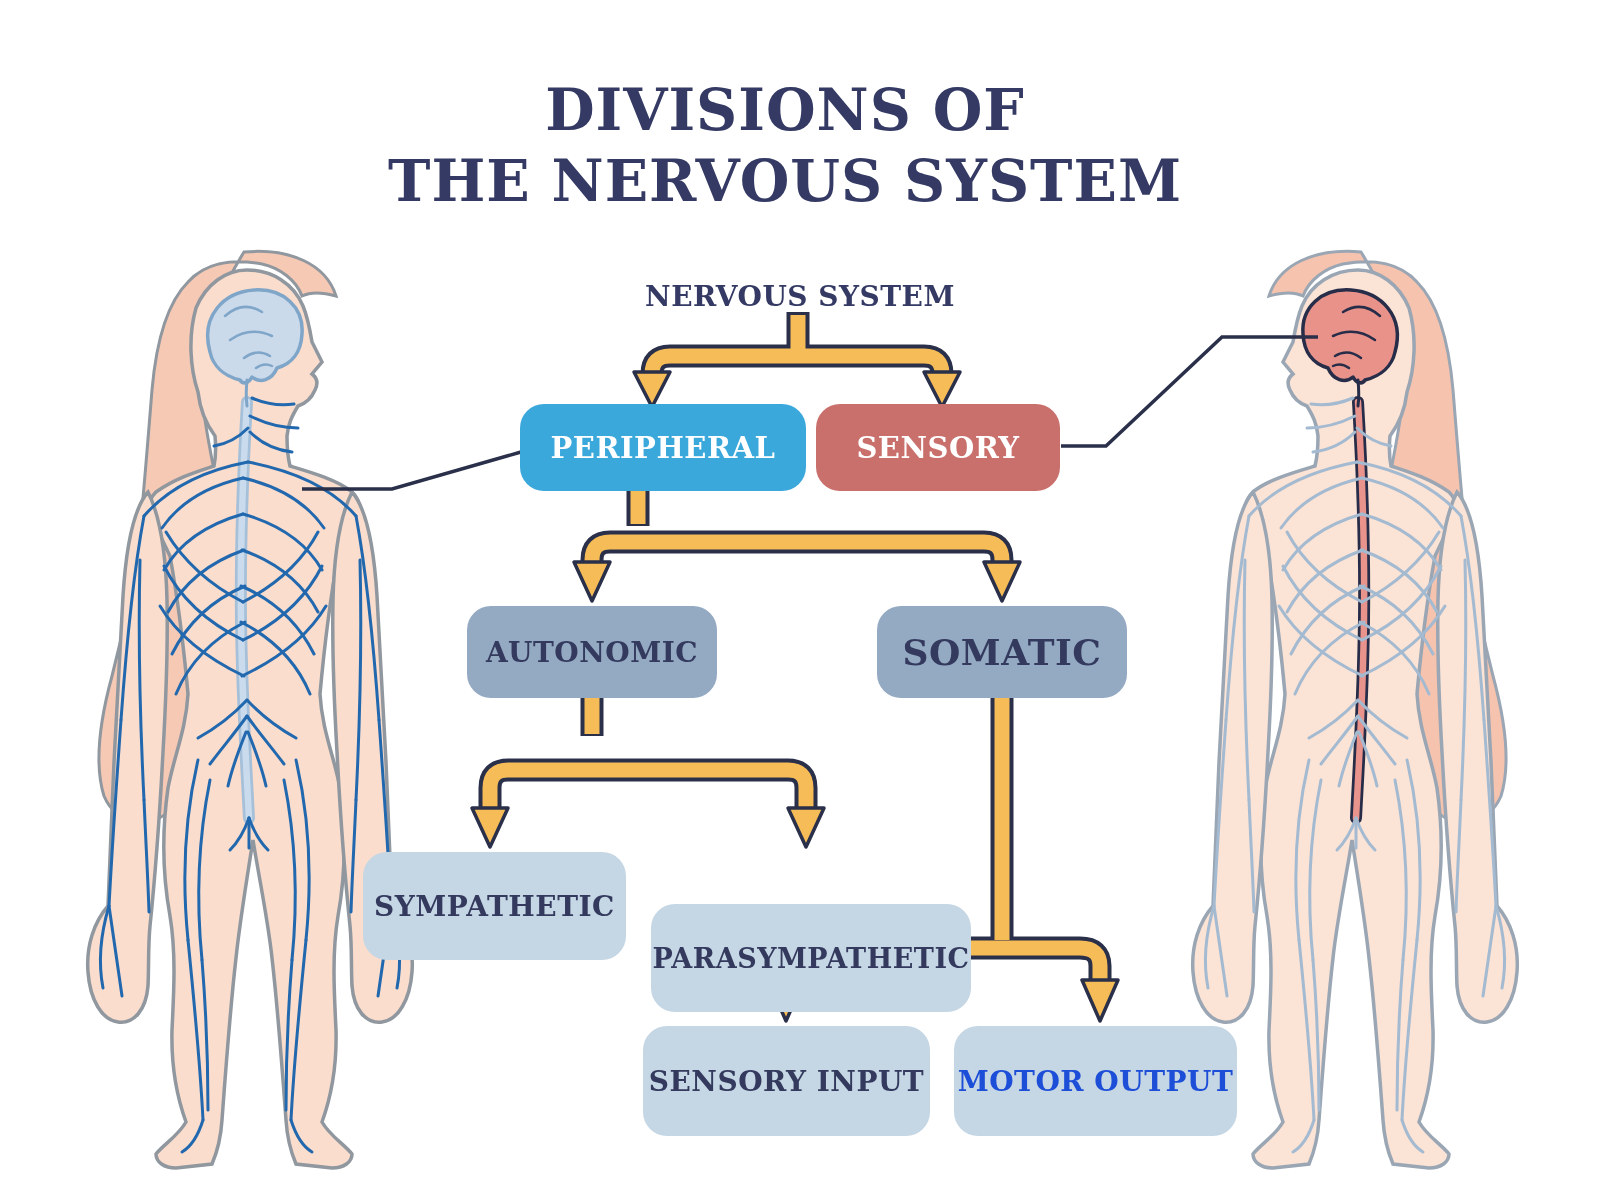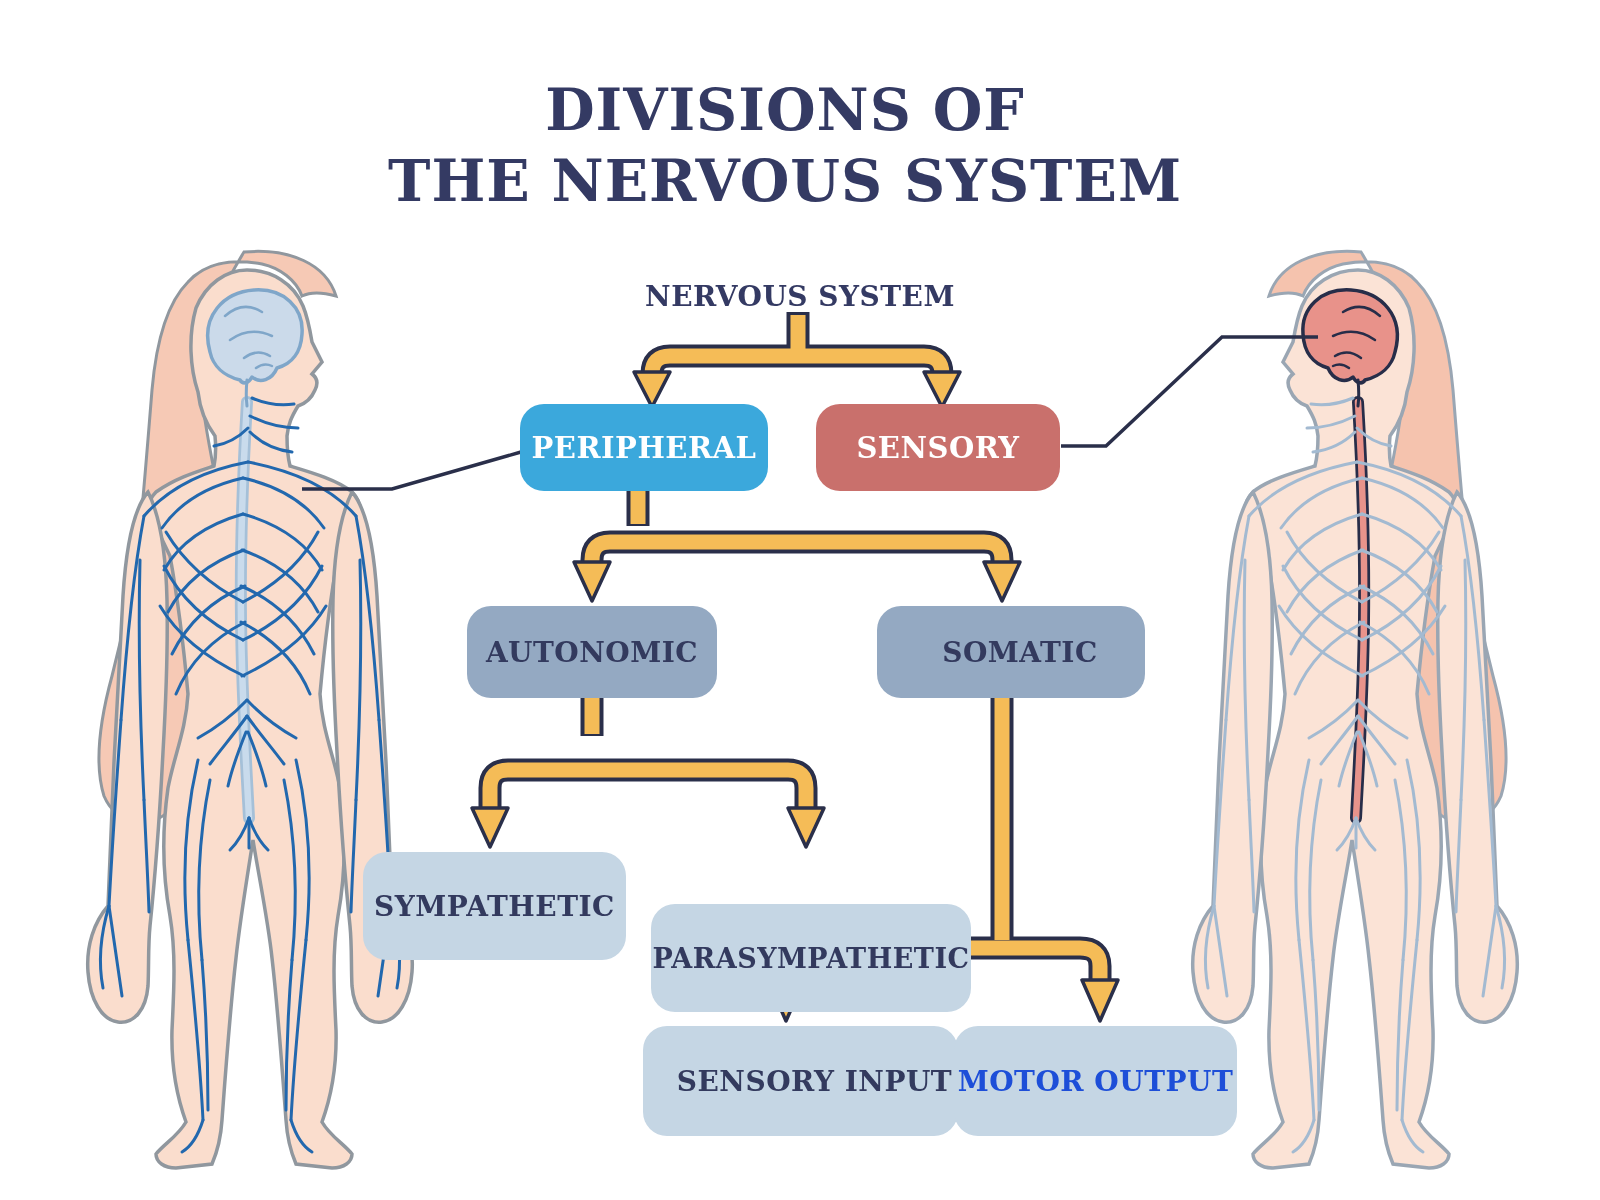--- a/index.html
+++ b/index.html
@@ -14,27 +14,27 @@
     color:#343A63;
   }
   .root-label{
     position:absolute;left:600px;top:280px;width:400px;text-align:center;
     font-size:28px;font-weight:bold;letter-spacing:0.5px;color:#343A63;
   }
   .node{
     position:absolute;display:flex;align-items:center;justify-content:center;
     border-radius:24px;font-weight:bold;letter-spacing:0.5px;text-align:center;
   }
-  .n-peripheral{left:520px;top:404px;width:248px;height:87px;font-size:29px;}
+  .n-peripheral{left:520px;top:404px;width:286px;height:87px;font-size:29px;}
   .n-central{left:816px;top:404px;width:244px;height:87px;font-size:29px;}
   .n-autonomic{left:467px;top:606px;width:250px;height:92px;font-size:28px;}
-  .n-somatic{left:877px;top:606px;width:250px;height:92px;font-size:28px;padding-left:18px;}
+  .n-somatic{left:877px;top:606px;width:250px;height:92px;font-size:36px;}
   .n-sympathetic{left:363px;top:852px;width:263px;height:108px;font-size:28px;}
   .n-parasympathetic{left:651px;top:904px;width:320px;height:108px;font-size:27px;}
-  .n-sensory{left:643px;top:1026px;width:287px;height:110px;font-size:28px;padding-left:28px;}
+  .n-sensory{left:643px;top:1026px;width:287px;height:110px;font-size:28px;}
   .n-motor{left:954px;top:1026px;width:283px;height:110px;font-size:28px;}
 
   
   .fig-left{
     --skin:#FADDCD; --hair:#F6C9B5; --outline:#90979E; --nerve:#2268AE;
     --brainFill:#CBDAEA; --brainStroke:#7FA6C9; --spineOut:#A5C0D8; --spineIn:#C9DBEC;
   }
   .fig-right{
     --skin:#FBE3D6; --hair:#F5C3AE; --outline:#9AA6B3; --nerve:#A3BAD1;
     --brainFill:#E8928A; --brainStroke:#272D49; --spineOut:#272D49; --spineIn:#E8938B;

